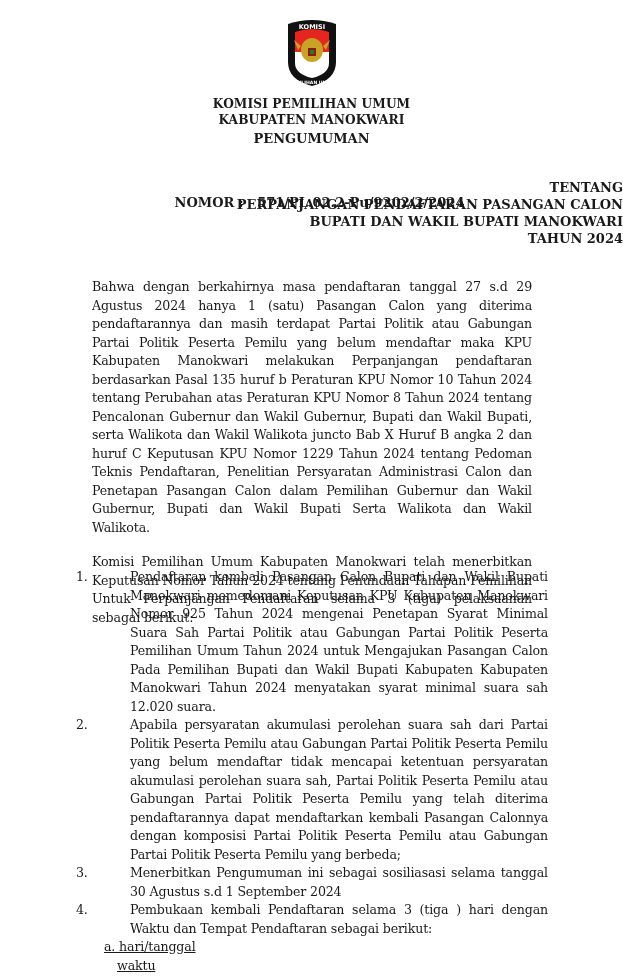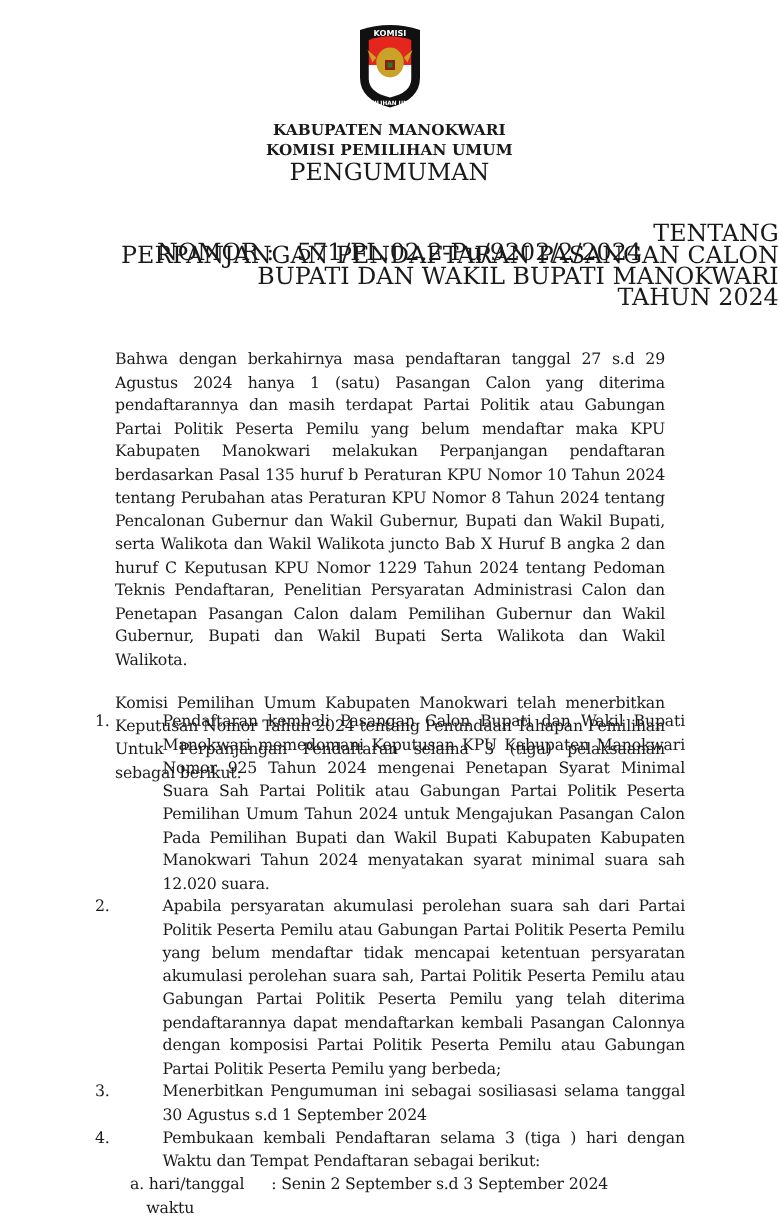--- a/index.html
+++ b/index.html
@@ -10,21 +10,21 @@
     }
     .logo {
       position: absolute; left: 284px; top: 18px; width: 56px; height: 70px;
     }
     .header {
       position: absolute; left: 0; width: 623px; text-align: center;
     }
     .h-bold {
       font-weight: bold; font-size: 12.2px; letter-spacing: 0.1px; line-height: 16px;
     }
-    .h-reg { font-size: 19px; line-height: 17px; }
+    .h-reg { font-size: 13px; line-height: 17px; font-weight: bold; }
     .body-text {
       position: absolute; left: 76px; width: 472px;
       font-size: 12.6px; line-height: 18.5px; text-align: justify;
       letter-spacing: -0.15px;
     }
     .para { margin: 16px; }
     .list {
       position: absolute; left: 76px; width: 472px;
       font-size: 12.6px; line-height: 18.5px; letter-spacing: -0.15px;
     }
@@ -47,22 +47,22 @@
     <text x="28" y="11" font-size="6.5" font-weight="bold" fill="#fff" text-anchor="middle" font-family="DejaVu Sans, sans-serif">KOMISI</text>
     <ellipse cx="28" cy="32" rx="11" ry="12" fill="#c9a227"></ellipse>
     <path d="M17 28 L10 22 L14 32 Z M39 28 L46 22 L42 32 Z" fill="#c9a227"></path>
     <rect x="24" y="30" width="8" height="8" fill="#8a1d16"></rect>
     <rect x="26" y="32" width="4" height="4" fill="#2a7a2a"></rect>
     <text x="28" y="66" font-size="4.6" font-weight="bold" fill="#fff" text-anchor="middle" font-family="DejaVu Sans, sans-serif">PEMILIHAN UMUM</text>
   </svg>
 </div>
 
 <div class="header" style="top:96px;">
+  <div class="h-bold">KOMISI PEMILIHAN UMUM</div>
   <div class="h-bold">KABUPATEN MANOKWARI</div>
-  <div class="h-bold">KOMISI PEMILIHAN UMUM</div>
 </div>
 
 <div class="header" style="top:130px;">
   <div class="h-reg">PENGUMUMAN</div>
   <div class="h-reg" style="padding-left:16px;margin-top:47px;">
     <span>NOMOR :</span>&nbsp;&nbsp;
     <span>571/PL.02.2-Pu/9202/2/2024</span>
   </div>
 </div>
 
@@ -88,22 +88,21 @@
     <span class="li-text">Apabila  persyaratan akumulasi perolehan suara sah dari Partai Politik Peserta Pemilu atau Gabungan Partai Politik Peserta Pemilu yang belum mendaftar tidak mencapai ketentuan persyaratan akumulasi perolehan suara sah, Partai Politik Peserta Pemilu atau Gabungan Partai Politik Peserta Pemilu yang telah diterima pendaftarannya dapat mendaftarkan kembali Pasangan Calonnya dengan komposisi Partai Politik Peserta Pemilu atau Gabungan Partai Politik Peserta Pemilu yang berbeda;</span>
   </div>
   <div class="li">
     <span class="li-num">3.</span>
     <span class="li-text">Menerbitkan Pengumuman ini sebagai sosiliasasi selama tanggal 30 Agustus s.d 1 September 2024</span>
   </div>
   <div class="li">
     <span class="li-num">4.</span>
     <span class="li-text">Pembukaan kembali Pendaftaran selama  3 (tiga ) hari dengan Waktu dan Tempat Pendaftaran sebagai berikut:</span>
   </div>
-  <div style="padding-left:20px;">
+  <div style="padding-left:20px;text-decoration:underline;">
     <div class="sub">
       <span class="sub-label">a. hari/tanggal</span>
-      <span class="sub-val">: Senin 2 September  s.d 3 September  2024</span>
     </div>
     <div class="sub">
       <span class="sub-label indent">waktu</span>
     </div>
   </div>
 </div>
 
 </body></html>

